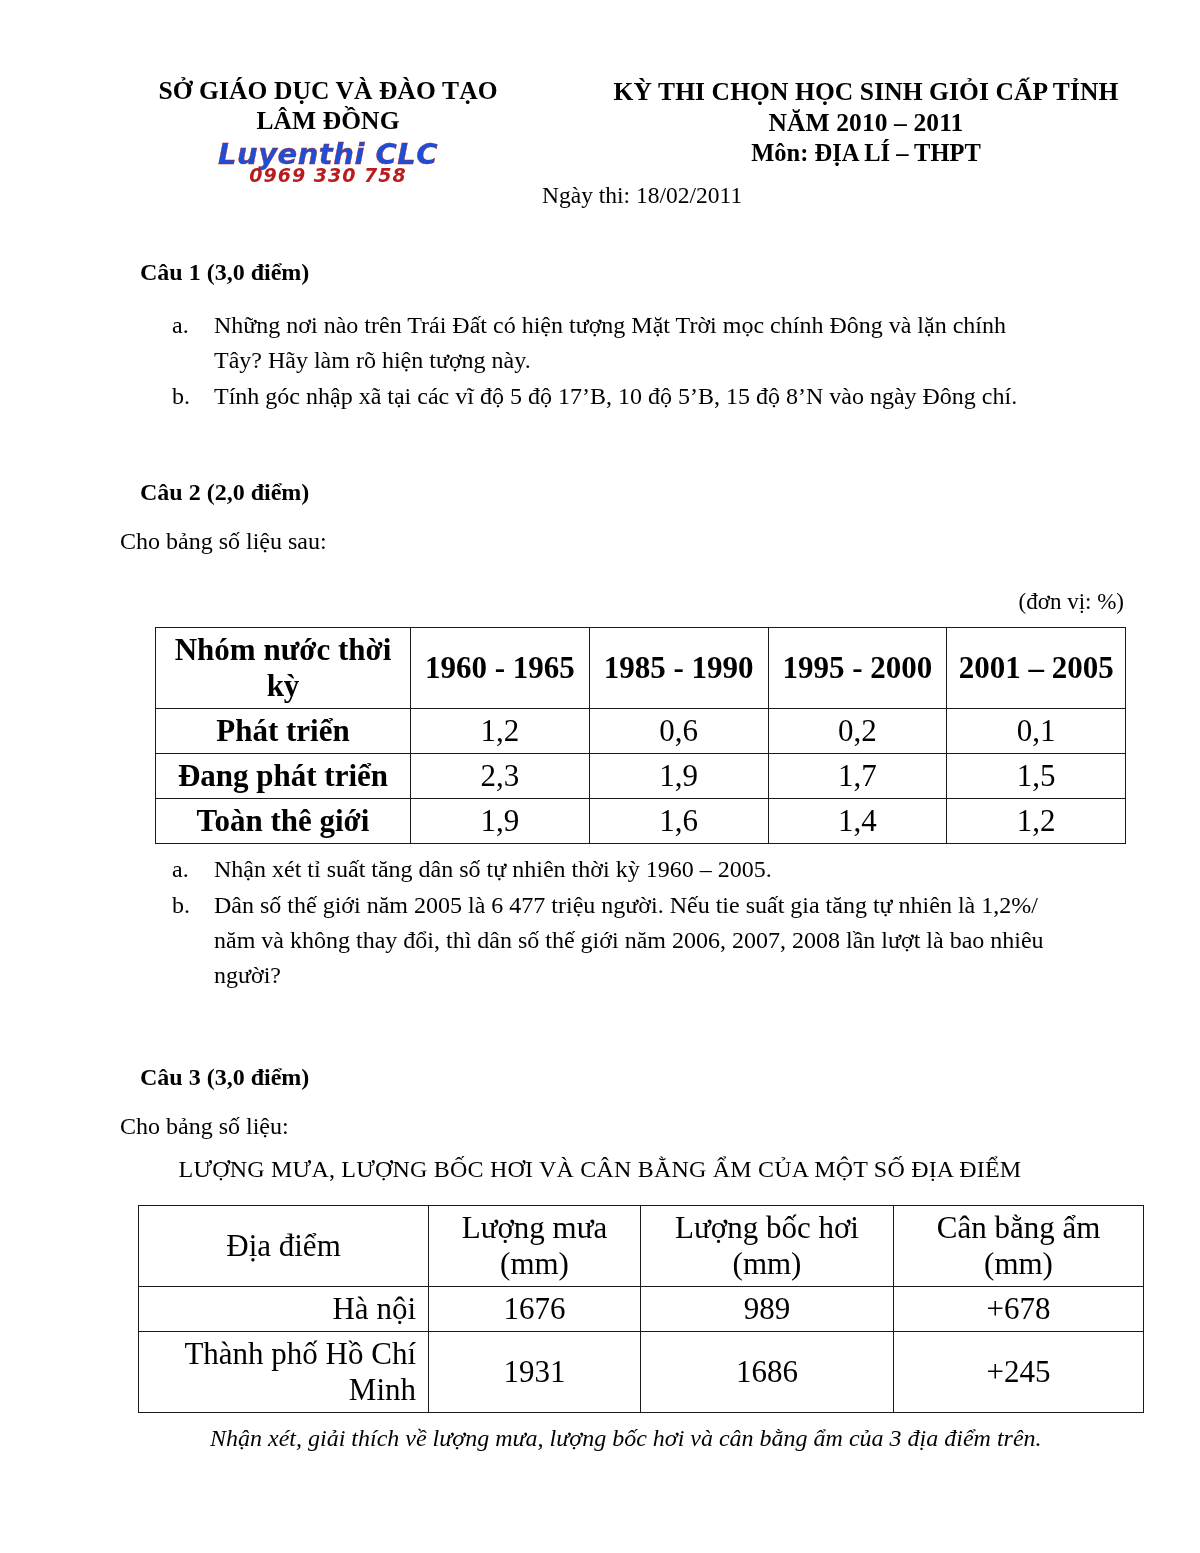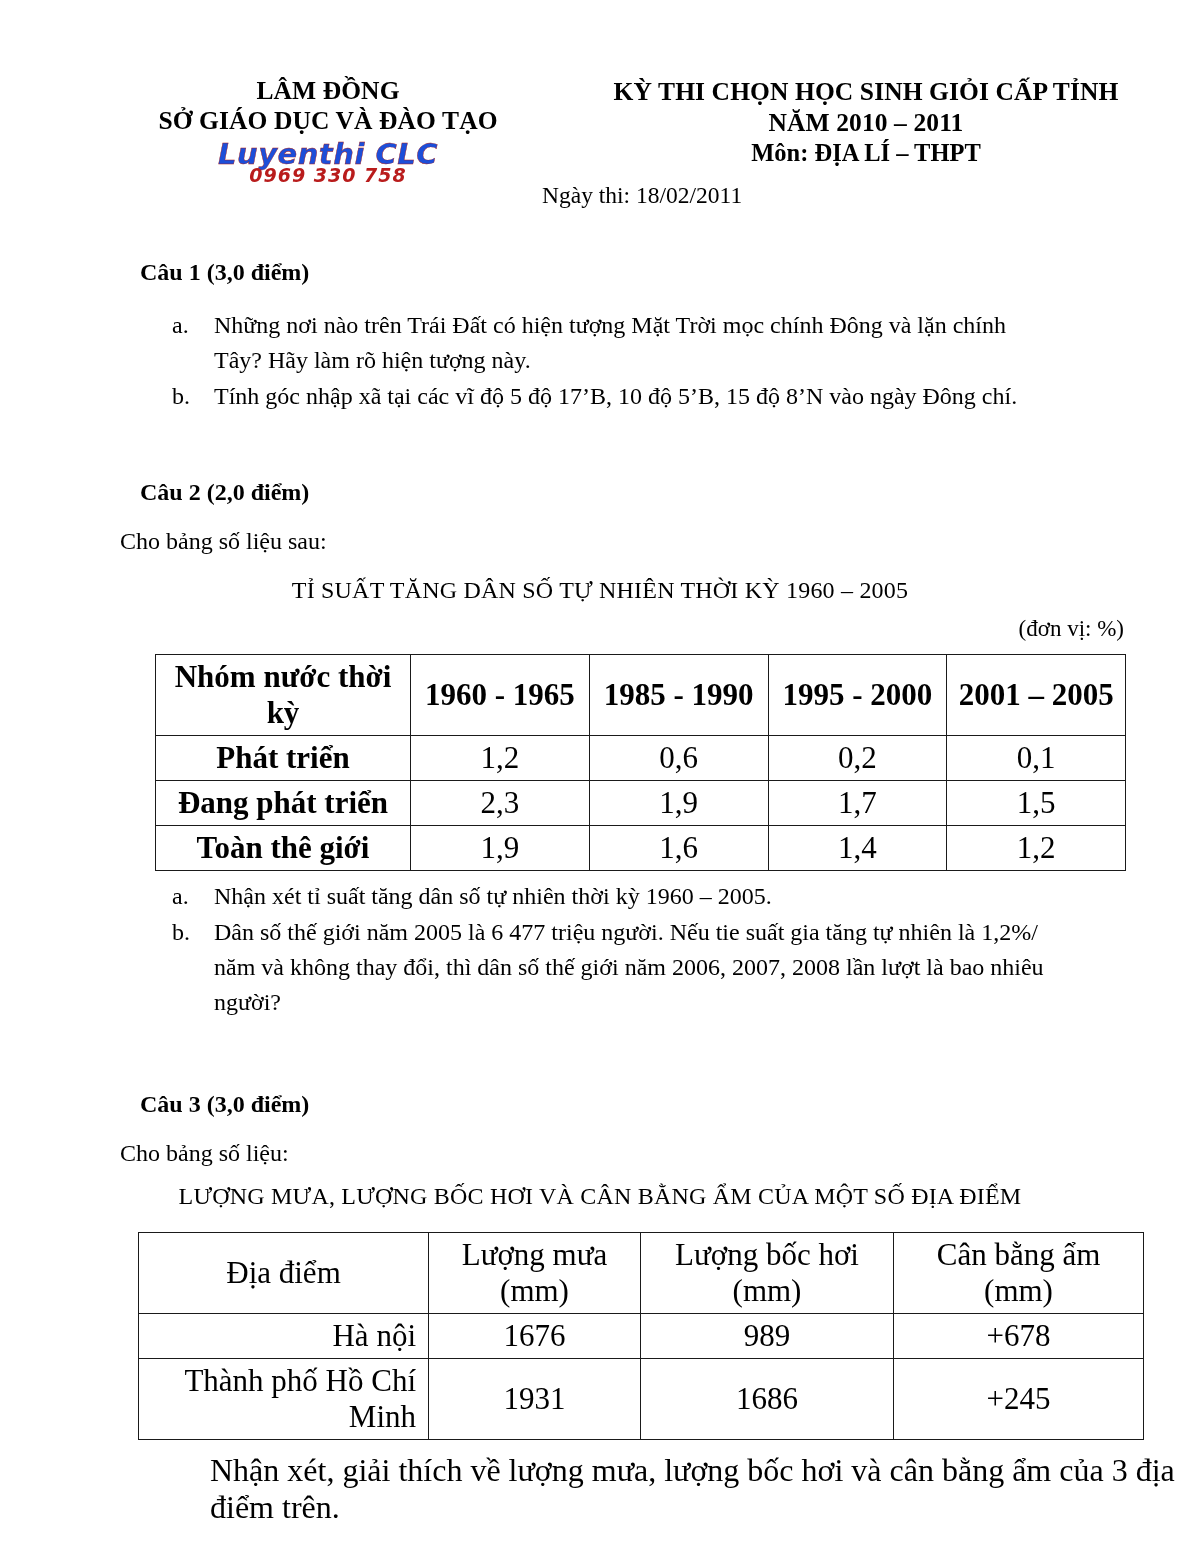--- a/index.html
+++ b/index.html
@@ -106,22 +106,23 @@
     font-size: 24px;
     text-align: center;
     letter-spacing: 0.2px;
   }
   .unit-note {
     font-size: 23px;
     text-align: right;
     margin-right: 76px;
   }
   .tail-note {
-    font-size: 32px;
+    font-size: 24px;
     margin-left: 210px;
+    font-style: italic;
   }
 
   
   ol.alpha {
     list-style: none;
     margin: 0;
     padding: 0;
     font-size: 24px;
   }
   ol.alpha > li {
@@ -193,22 +194,22 @@
   .spacer-8  { height: 8px; }
 </style>
 </head>
 <body>
 
 <div class="page">
 
   <div class="header">
 
     <div class="header-left">
+      <div class="org-name">SỞ GIÁO DỤC VÀ ĐÀO TẠO</div>
       <div class="org-name">LÂM ĐỒNG</div>
-      <div class="org-name">SỞ GIÁO DỤC VÀ ĐÀO TẠO</div>
       <div class="logo-block">
         <span class="logo-main">Luyenthi CLC</span>
         <span class="logo-phone">0969 330 758</span>
       </div>
     </div>
 
     <div class="header-right">
       <div class="exam-title">KỲ THI CHỌN HỌC SINH GIỎI CẤP TỈNH</div>
       <div class="exam-title">NĂM 2010 – 2011</div>
       <div class="exam-sub">Môn: ĐỊA LÍ – THPT</div>
@@ -235,21 +236,20 @@
   </div>
 
   <div class="spacer-48"></div>
   <div class="spacer-16"></div>
 
   <div>
     <div class="q-heading">Câu 2 (2,0 điểm)</div>
     <div class="spacer-22"></div>
     <div class="q-sub">Cho bảng số liệu sau:</div>
     <div class="spacer-22"></div>
-    <div class="q-center-title">TỈ SUẤT TĂNG DÂN SỐ TỰ NHIÊN THỜI KỲ 1960 – 2005</div>
     <div class="spacer-12"></div>
     <div class="unit-note">(đơn vị: %)</div>
     <div class="spacer-12"></div>
 
     <table class="data" id="table-rate">
       <colgroup>
         <col class="c0">
           <col class="cN">
           <col class="cN">
           <col class="cN">

